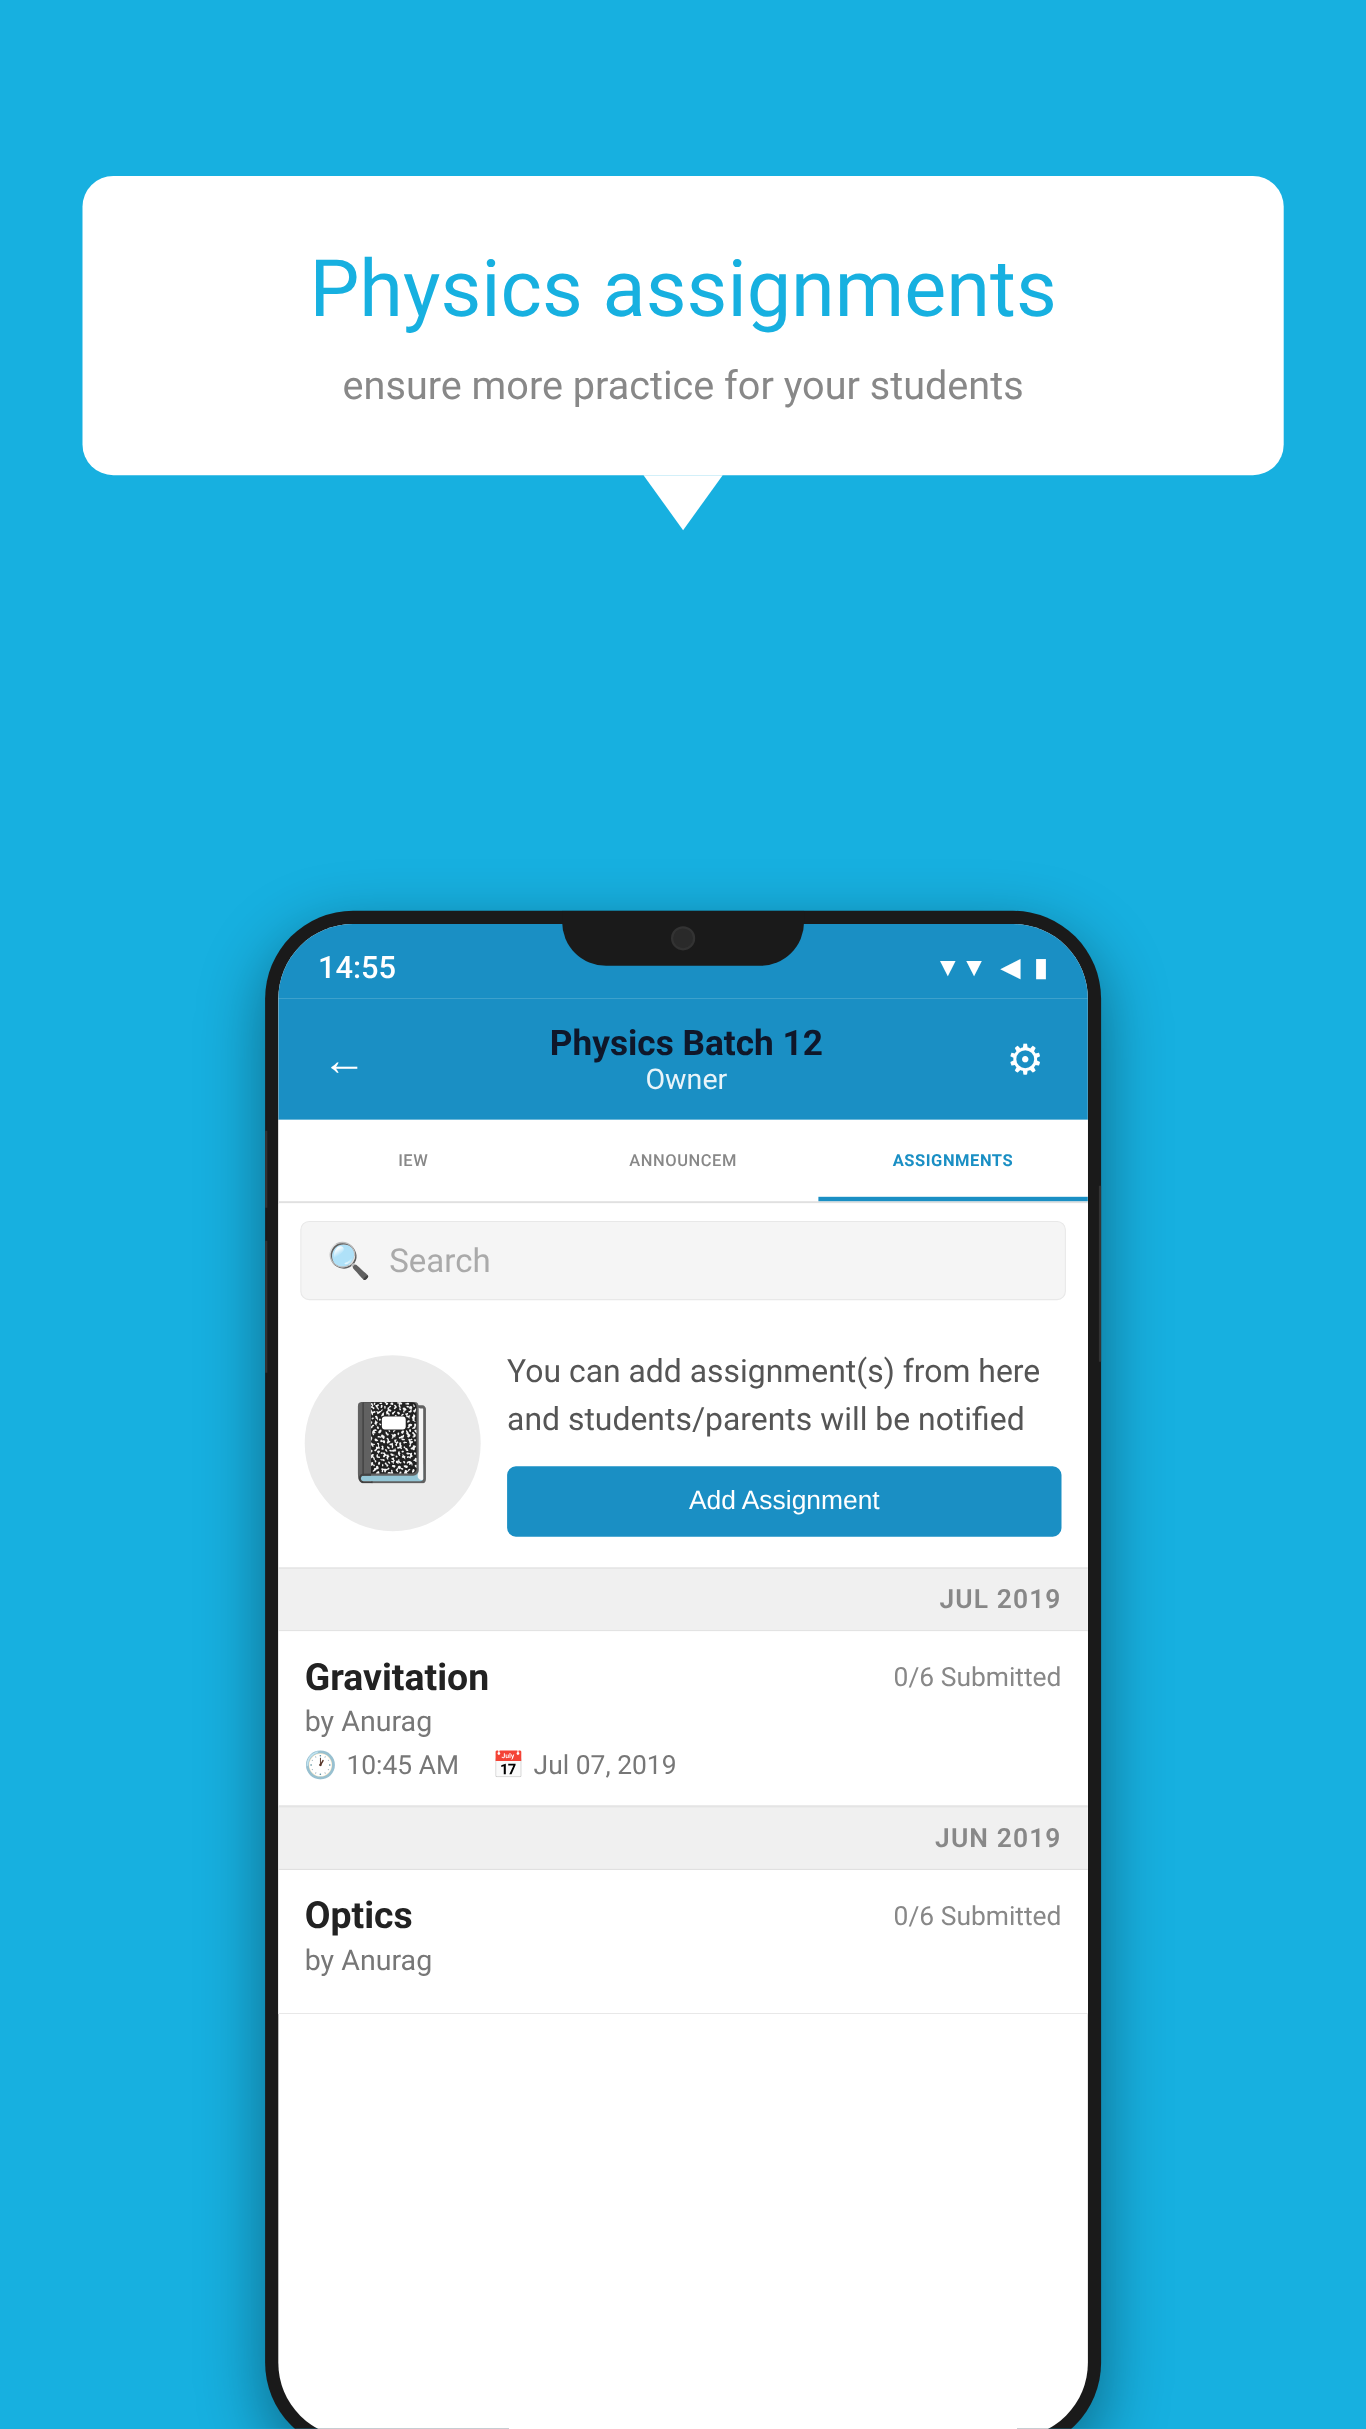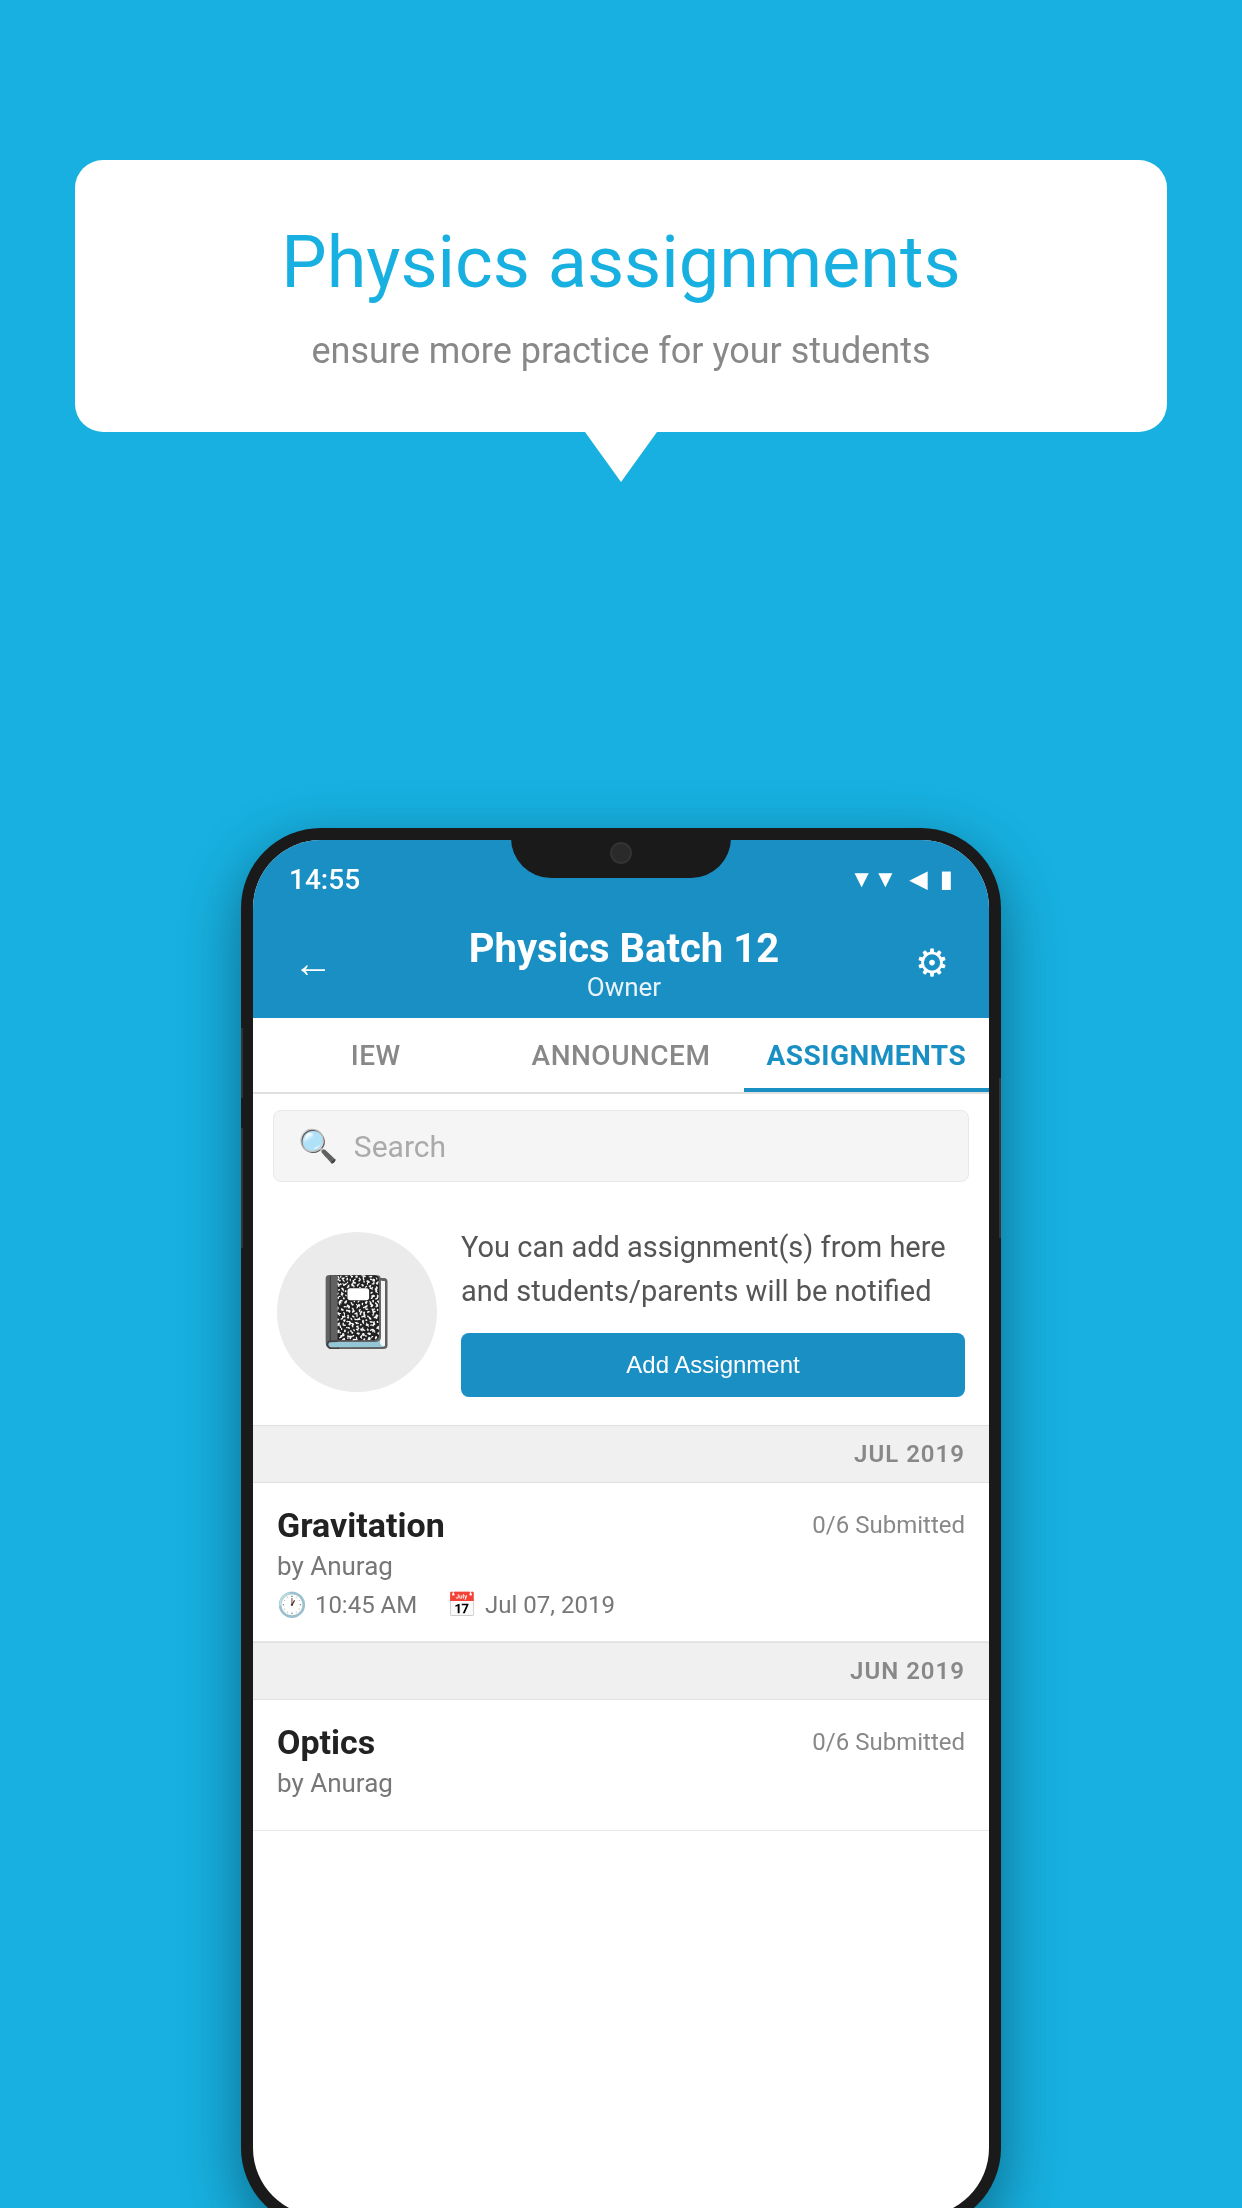--- a/index.html
+++ b/index.html
@@ -141,22 +141,22 @@
       color: white;
       font-size: 40px;
       cursor: pointer;
       padding: 10px;
     }
     .nav-title-container {
       text-align: center;
       flex: 1;
     }
     .nav-title {
-      color: #ffffff;
-      font-size: 40px;
+      color: #0f172a;
+      font-size: 32px;
       font-weight: 700;
     }
     .nav-subtitle {
       color: rgba(255,255,255,0.9);
       font-size: 26px;
     }
     .nav-settings {
       color: white;
       font-size: 38px;
       cursor: pointer;
@@ -168,21 +168,21 @@
       background: white;
       display: flex;
       border-bottom: 2px solid #e0e0e0;
       height: 76px;
     }
     .tab-item {
       flex: 1;
       display: flex;
       align-items: center;
       justify-content: center;
-      font-size: 28px;
+      font-size: 15px;
       font-weight: 500;
       color: #888;
       cursor: pointer;
       position: relative;
       text-transform: uppercase;
       letter-spacing: 0.5px;
     }
     .tab-item.active {
       color: #1a8fc4;
       font-weight: 700;

